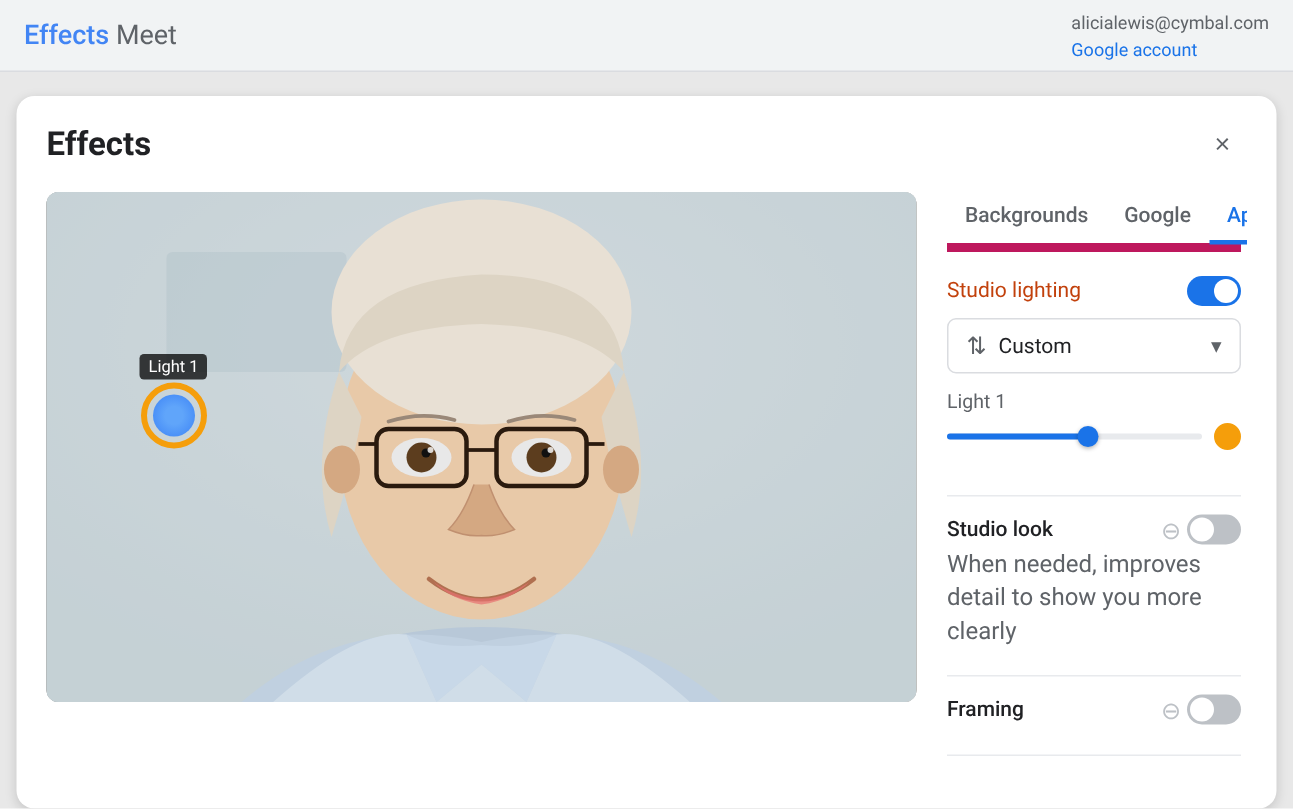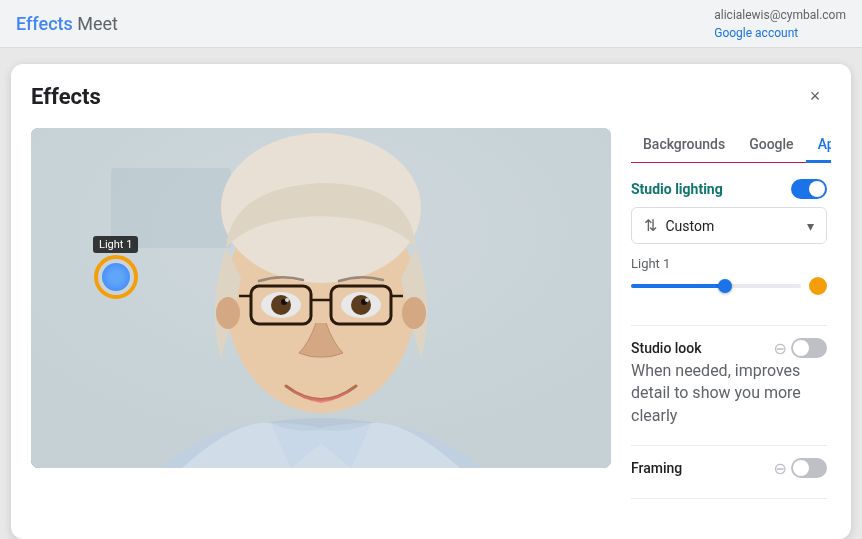--- a/index.html
+++ b/index.html
@@ -152,21 +152,21 @@
       padding-right: 4px;
     }
     .right-panel::-webkit-scrollbar { width: 4px; }
     .right-panel::-webkit-scrollbar-thumb { background: #dadce0; border-radius: 2px; }
 
     
     .tabs {
       display: flex;
       gap: 0;
       margin-bottom: 16px;
-      border-bottom: 1px solid #be185d;
+      border-bottom: 6px solid #be185d;
     }
     .tab {
       padding: 8px 12px;
       font-size: 14px;
       color: #5f6368;
       cursor: pointer;
       border-bottom: 3px solid transparent;
       margin-bottom: -1px;
       font-weight: 500;
       white-space: nowrap;
@@ -181,22 +181,22 @@
       margin-bottom: 12px;
     }
     .section-row {
       display: flex;
       align-items: center;
       justify-content: space-between;
       margin-bottom: 8px;
     }
     .section-label {
       font-size: 14px;
-      color: #0f766e;
-      font-weight: 700;
+      color: #c2410c;
+      font-weight: 400;
     }
 
     
     .toggle-switch {
       width: 36px;
       height: 20px;
       background: #1a73e8;
       border-radius: 10px;
       position: relative;
       cursor: pointer;

